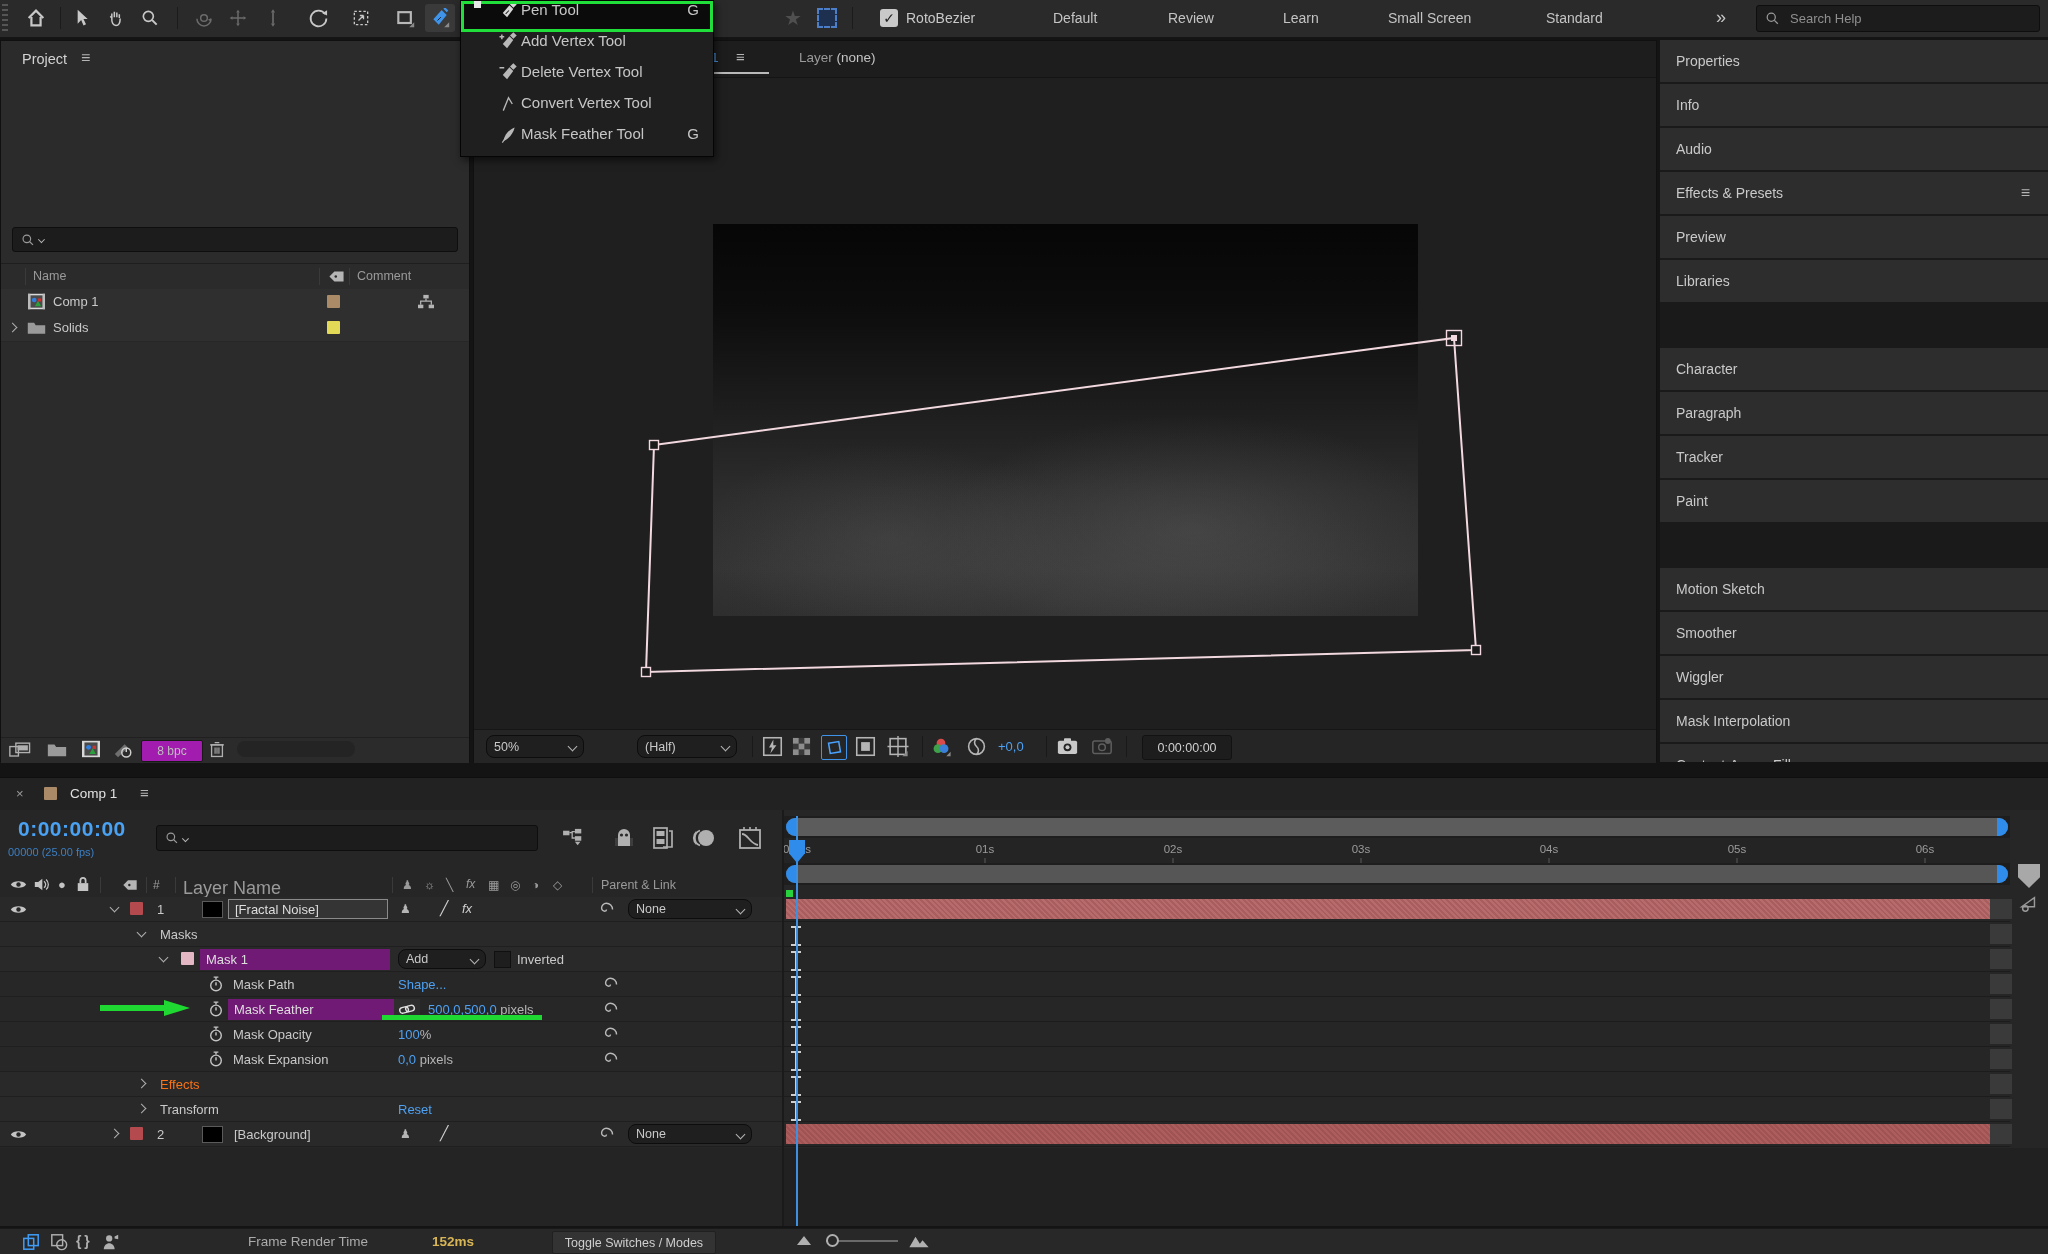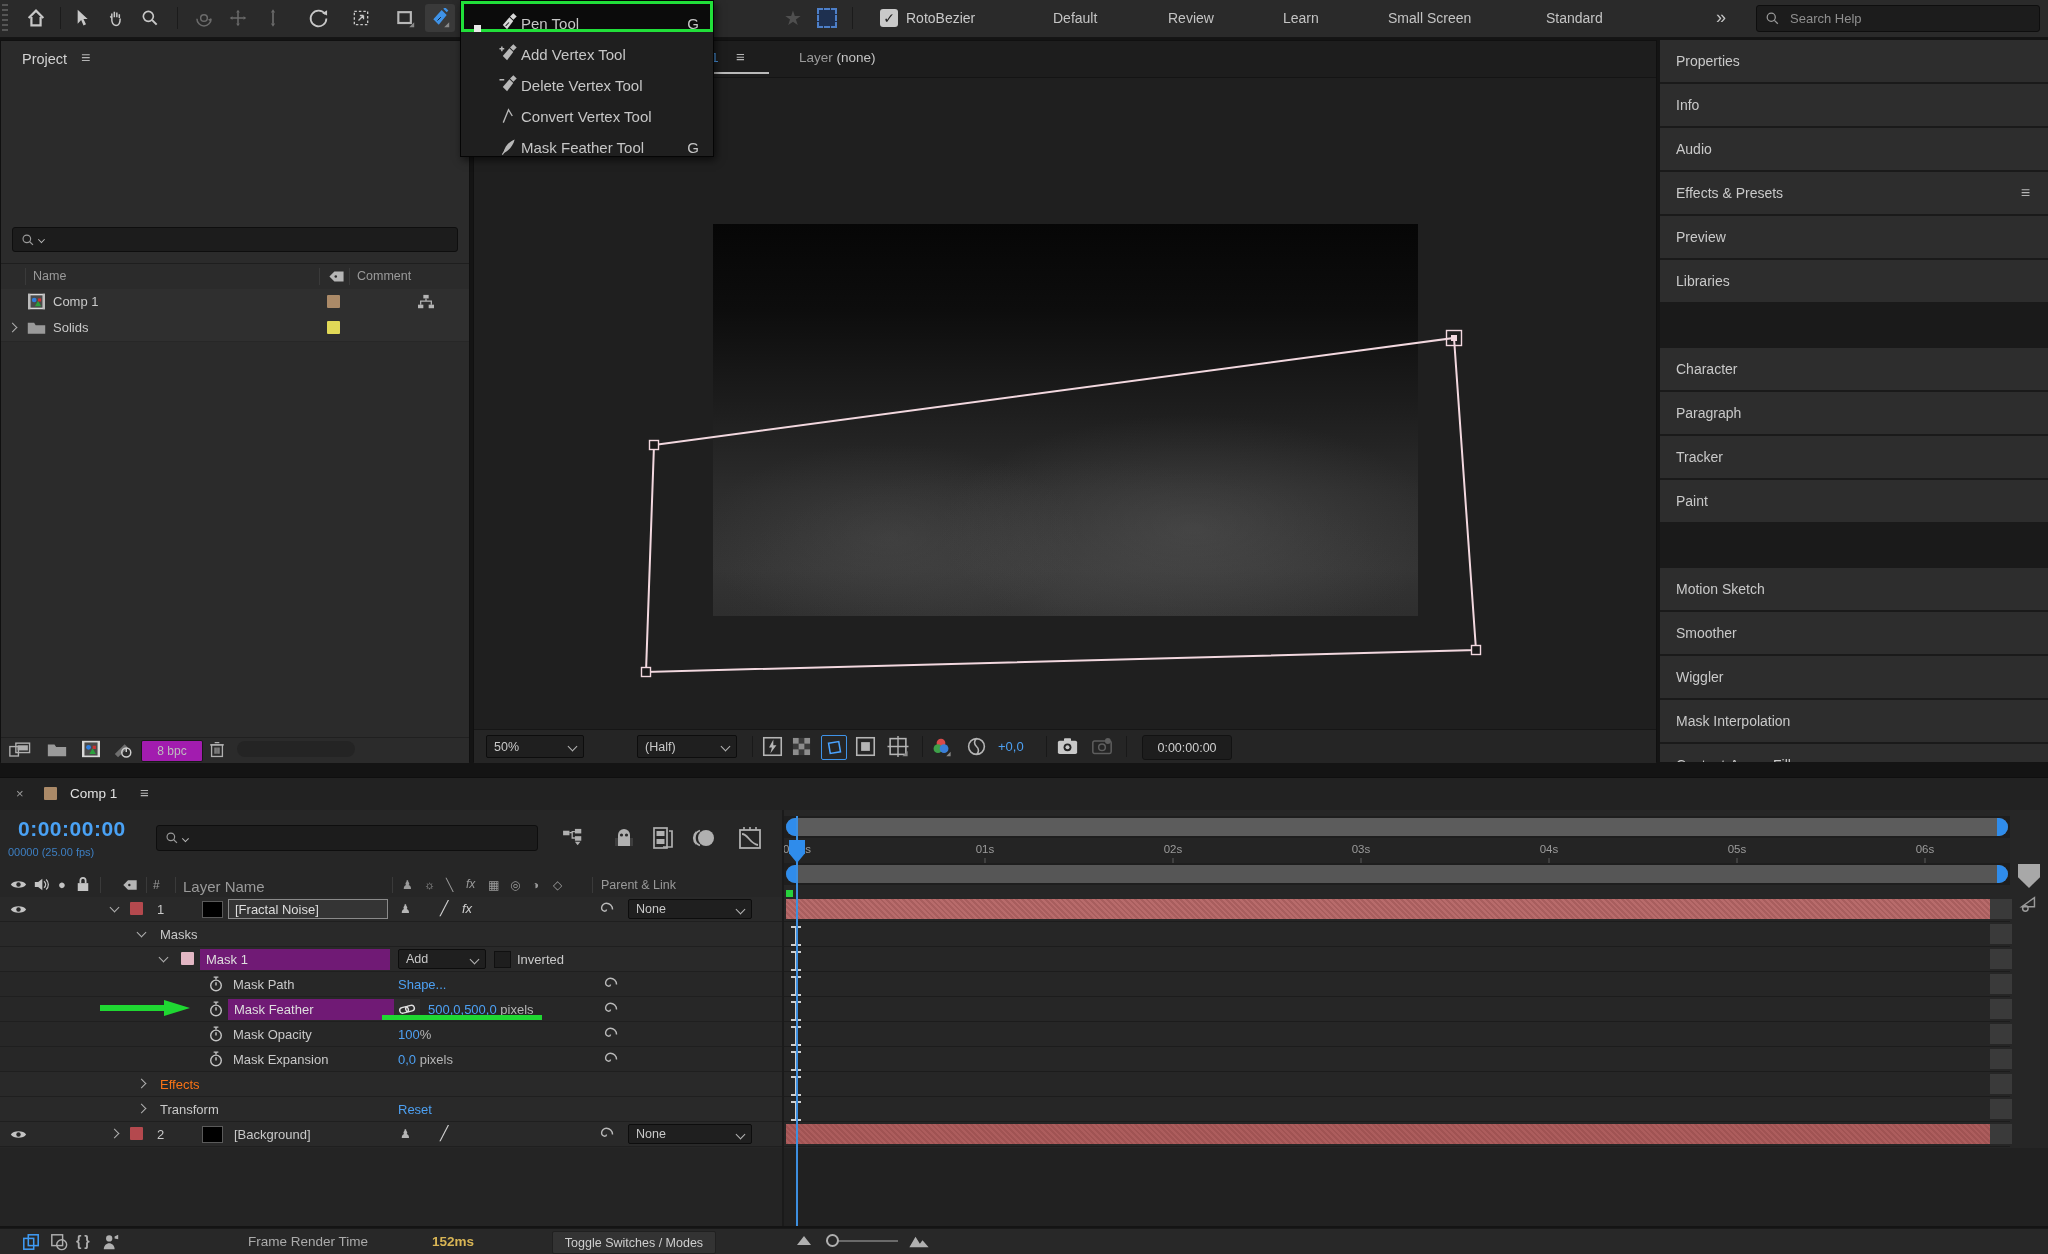--- a/index.html
+++ b/index.html
@@ -14,33 +14,33 @@
   .cv{display:inline-block;width:6px;height:6px;border-right:1.5px solid #b5b5b5;border-bottom:1.5px solid #b5b5b5;transform:rotate(45deg);}
   .tw{display:inline-block;width:6px;height:6px;border-right:1.5px solid #b0b0b0;border-bottom:1.5px solid #b0b0b0;}
   .tw.open{transform:rotate(45deg);}
   .tw.closed{transform:rotate(-45deg);}
   .toolbtn{position:absolute;top:4px;width:30px;height:28px;display:flex;align-items:center;justify-content:center;border-radius:3px;}
   .vsep{position:absolute;top:7px;width:1px;height:22px;background:#1b1b1b;}
   .searchbox{position:absolute;background:#1c1c1c;border:1px solid #0e0e0e;border-radius:3px;display:flex;align-items:center;gap:8px;padding:0 8px;box-sizing:border-box;}
   .searchbox input{background:transparent;border:none;outline:none;color:#cfcfcf;font-size:13px;width:100%;font-family:inherit;}
   .searchbox input::placeholder{color:#8f8f8f;}
   .menu{position:absolute;left:460px;top:0;width:252px;background:#1f1f1f;border:1px solid #050505;box-shadow:2px 3px 8px rgba(0,0,0,.6);z-index:50;}
-  .menu-item{position:relative;height:31px;display:flex;align-items:flex-end;color:#c6c6c6;font-size:15px;}
+  .menu-item{position:relative;height:31px;display:flex;align-items:flex-start;color:#c6c6c6;font-size:15px;}
   .menu-item .mi-ico{width:26px;margin-left:34px;display:flex;justify-content:center;}
   .menu-item .sc{position:absolute;right:14px;color:#c6c6c6;}
   .menu-item.hl{background:#0b0b0b;outline:3px solid #21df3a;outline-offset:-3px;}
   .rp-item{position:absolute;left:0;width:100%;height:42px;background:#2d2d2d;display:flex;align-items:center;padding-left:16px;box-sizing:border-box;color:#c9c9c9;font-size:14px;}
   .tl-row{position:absolute;left:0;width:784px;height:25px;border-bottom:1px solid #1f1f1f;background:#292929;box-sizing:border-box;}
   .tl-grow{position:absolute;left:784px;width:1226px;height:25px;border-bottom:1px solid #1c1c1c;background:#262626;box-sizing:border-box;}
   .stub{position:absolute;left:1206px;top:2px;width:22px;height:20px;background:#3a3a3a;}
   .ibeam{position:absolute;left:7px;top:4px;width:10px;height:16px;border-top:2px solid #cfcfcf;border-bottom:2px solid #cfcfcf;}
   .ibeam::before{content:"";position:absolute;left:4px;top:0;bottom:0;width:2px;background:#cfcfcf;}
   .chip{position:absolute;width:13px;height:13px;border-radius:1px;}
   .swatch{position:absolute;width:19px;height:15px;background:#000;border:1px solid #5a5a5a;}
-  .ddl{position:absolute;height:20px;background:#1f1f1f;border:1px solid #0d0d0d;border-radius:2px;display:flex;align-items:center;justify-content:space-between;padding:4px 7px;box-sizing:border-box;color:#c9c9c9;font-size:12.5px;}
+  .ddl{position:absolute;height:20px;background:#1f1f1f;border:1px solid #0d0d0d;border-radius:8px;display:flex;align-items:center;justify-content:space-between;padding:4px 7px;box-sizing:border-box;color:#c9c9c9;font-size:12.5px;}
   .spiral{position:absolute;top:4px;}
   .stopw{position:absolute;top:4px;}
   .namehl{position:absolute;top:2px;height:21px;background:#701a75;display:flex;align-items:center;padding-left:6px;box-sizing:border-box;color:#dedede;font-size:13px;}
   .ruler-lab{position:absolute;top:5px;color:#9b9b9b;font-size:11.5px;transform:translateX(-50%);}
   .tick{position:absolute;top:20px;width:1px;height:6px;background:#5a5a5a;transform:translateX(-50%);}
   .cap{position:absolute;top:2px;width:11px;height:18px;background:#2f8ceb;}
   .switch-glyph{font-size:12px;color:#9a9a9a;}
 </style>
 </head>
 <body>
@@ -561,21 +561,21 @@
       <div class="abs" style="left:100px;top:4px;width:1px;height:16px;background:#3a3a3a;"></div>
       <span class="ico abs" style="left:122px;top:5px;">
           <svg width="16" height="14" viewBox="0 0 24 20">
             <path d="M2 10 9 3h13v14H9z" fill="#b5b5b5"></path>
             <circle cx="11" cy="10" r="1.8" fill="#262626"></circle>
           </svg>
         </span>
       <div class="abs" style="left:146px;top:4px;width:1px;height:16px;background:#3a3a3a;"></div>
       <span class="abs gray" style="left:153px;top:5px;font-size:12px;">#</span>
       <div class="abs" style="left:175px;top:4px;width:1px;height:16px;background:#3a3a3a;"></div>
-      <span class="abs gray" style="left:183px;top:5px;font-size:15px;">Layer Name</span>
+      <span class="abs gray" style="left:183px;top:5px;font-size:18px;">Layer Name</span>
       <div class="abs" style="left:392px;top:4px;width:1px;height:16px;background:#3a3a3a;"></div>
       <span class="abs switch-glyph" style="left:402px;top:5px;">♟</span>
       <span class="abs switch-glyph" style="left:424px;top:5px;">☼</span>
       <span class="abs switch-glyph" style="left:446px;top:5px;">╲</span>
       <span class="abs switch-glyph" style="left:466px;top:4px;font-style:italic;">fx</span>
       <span class="abs switch-glyph" style="left:488px;top:5px;">▦</span>
       <span class="abs switch-glyph" style="left:510px;top:5px;">◎</span>
       <span class="abs switch-glyph" style="left:532px;top:5px;">◑</span>
       <span class="abs switch-glyph" style="left:553px;top:5px;">◇</span>
       <div class="abs" style="left:592px;top:4px;width:1px;height:16px;background:#3a3a3a;"></div>

